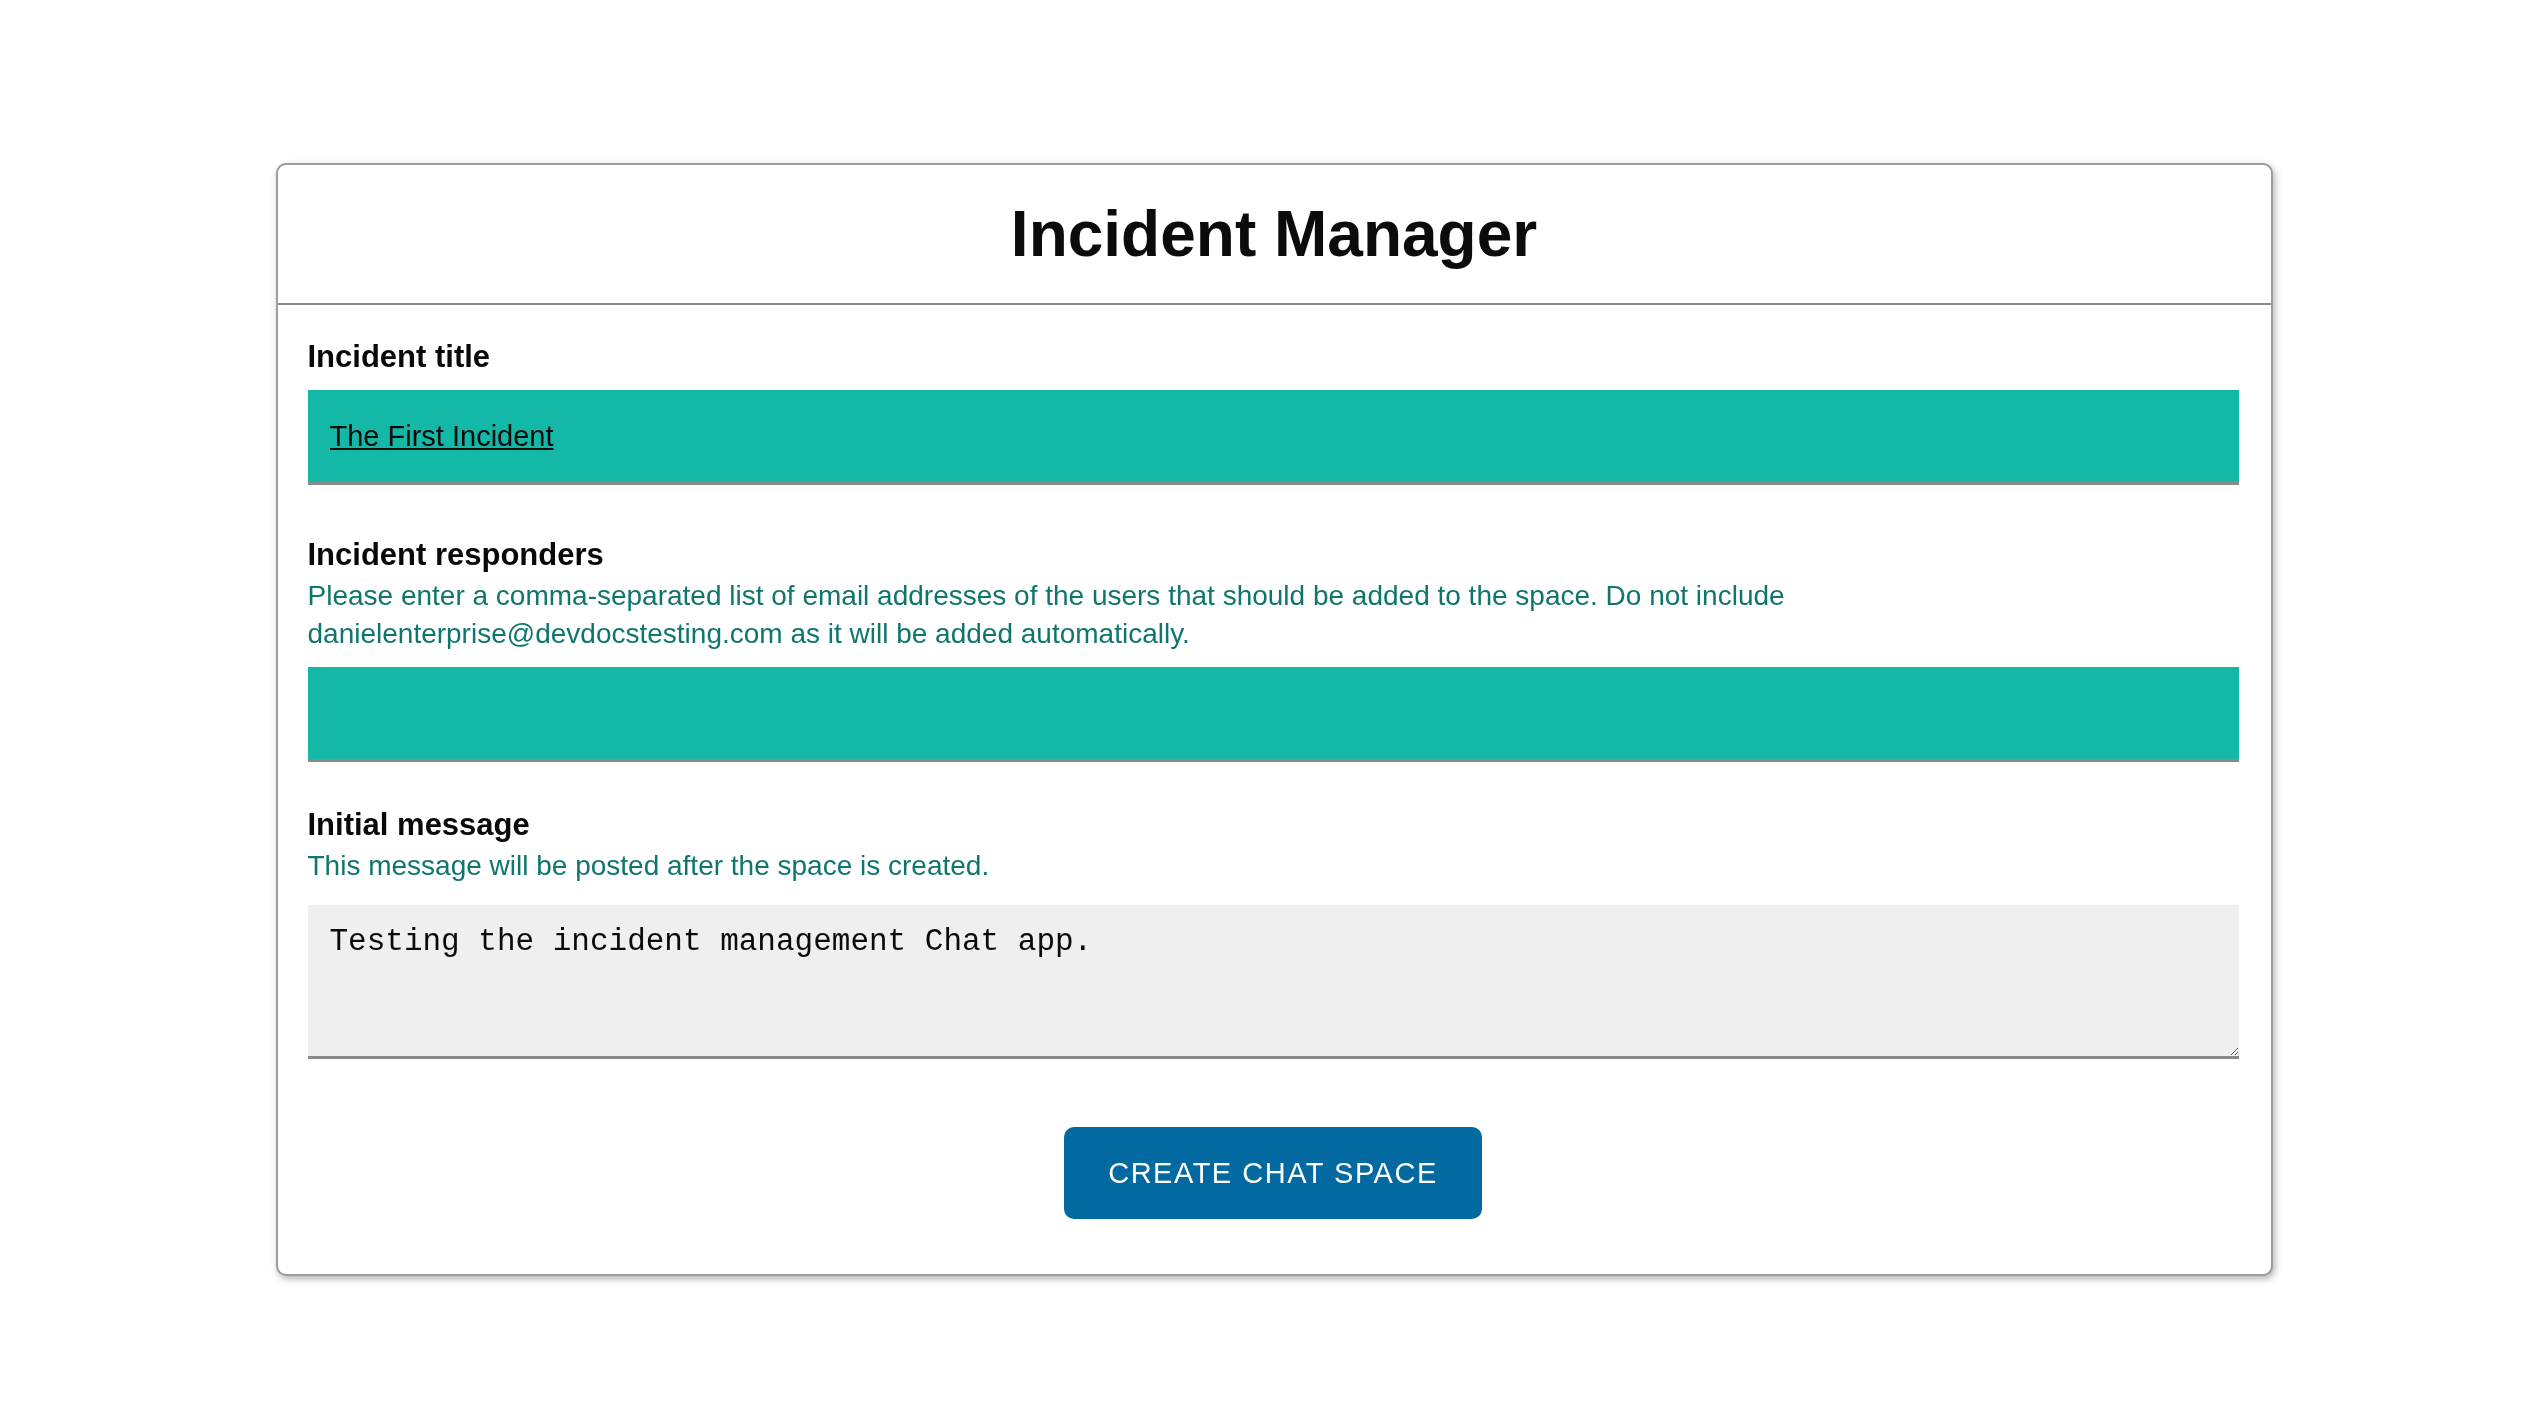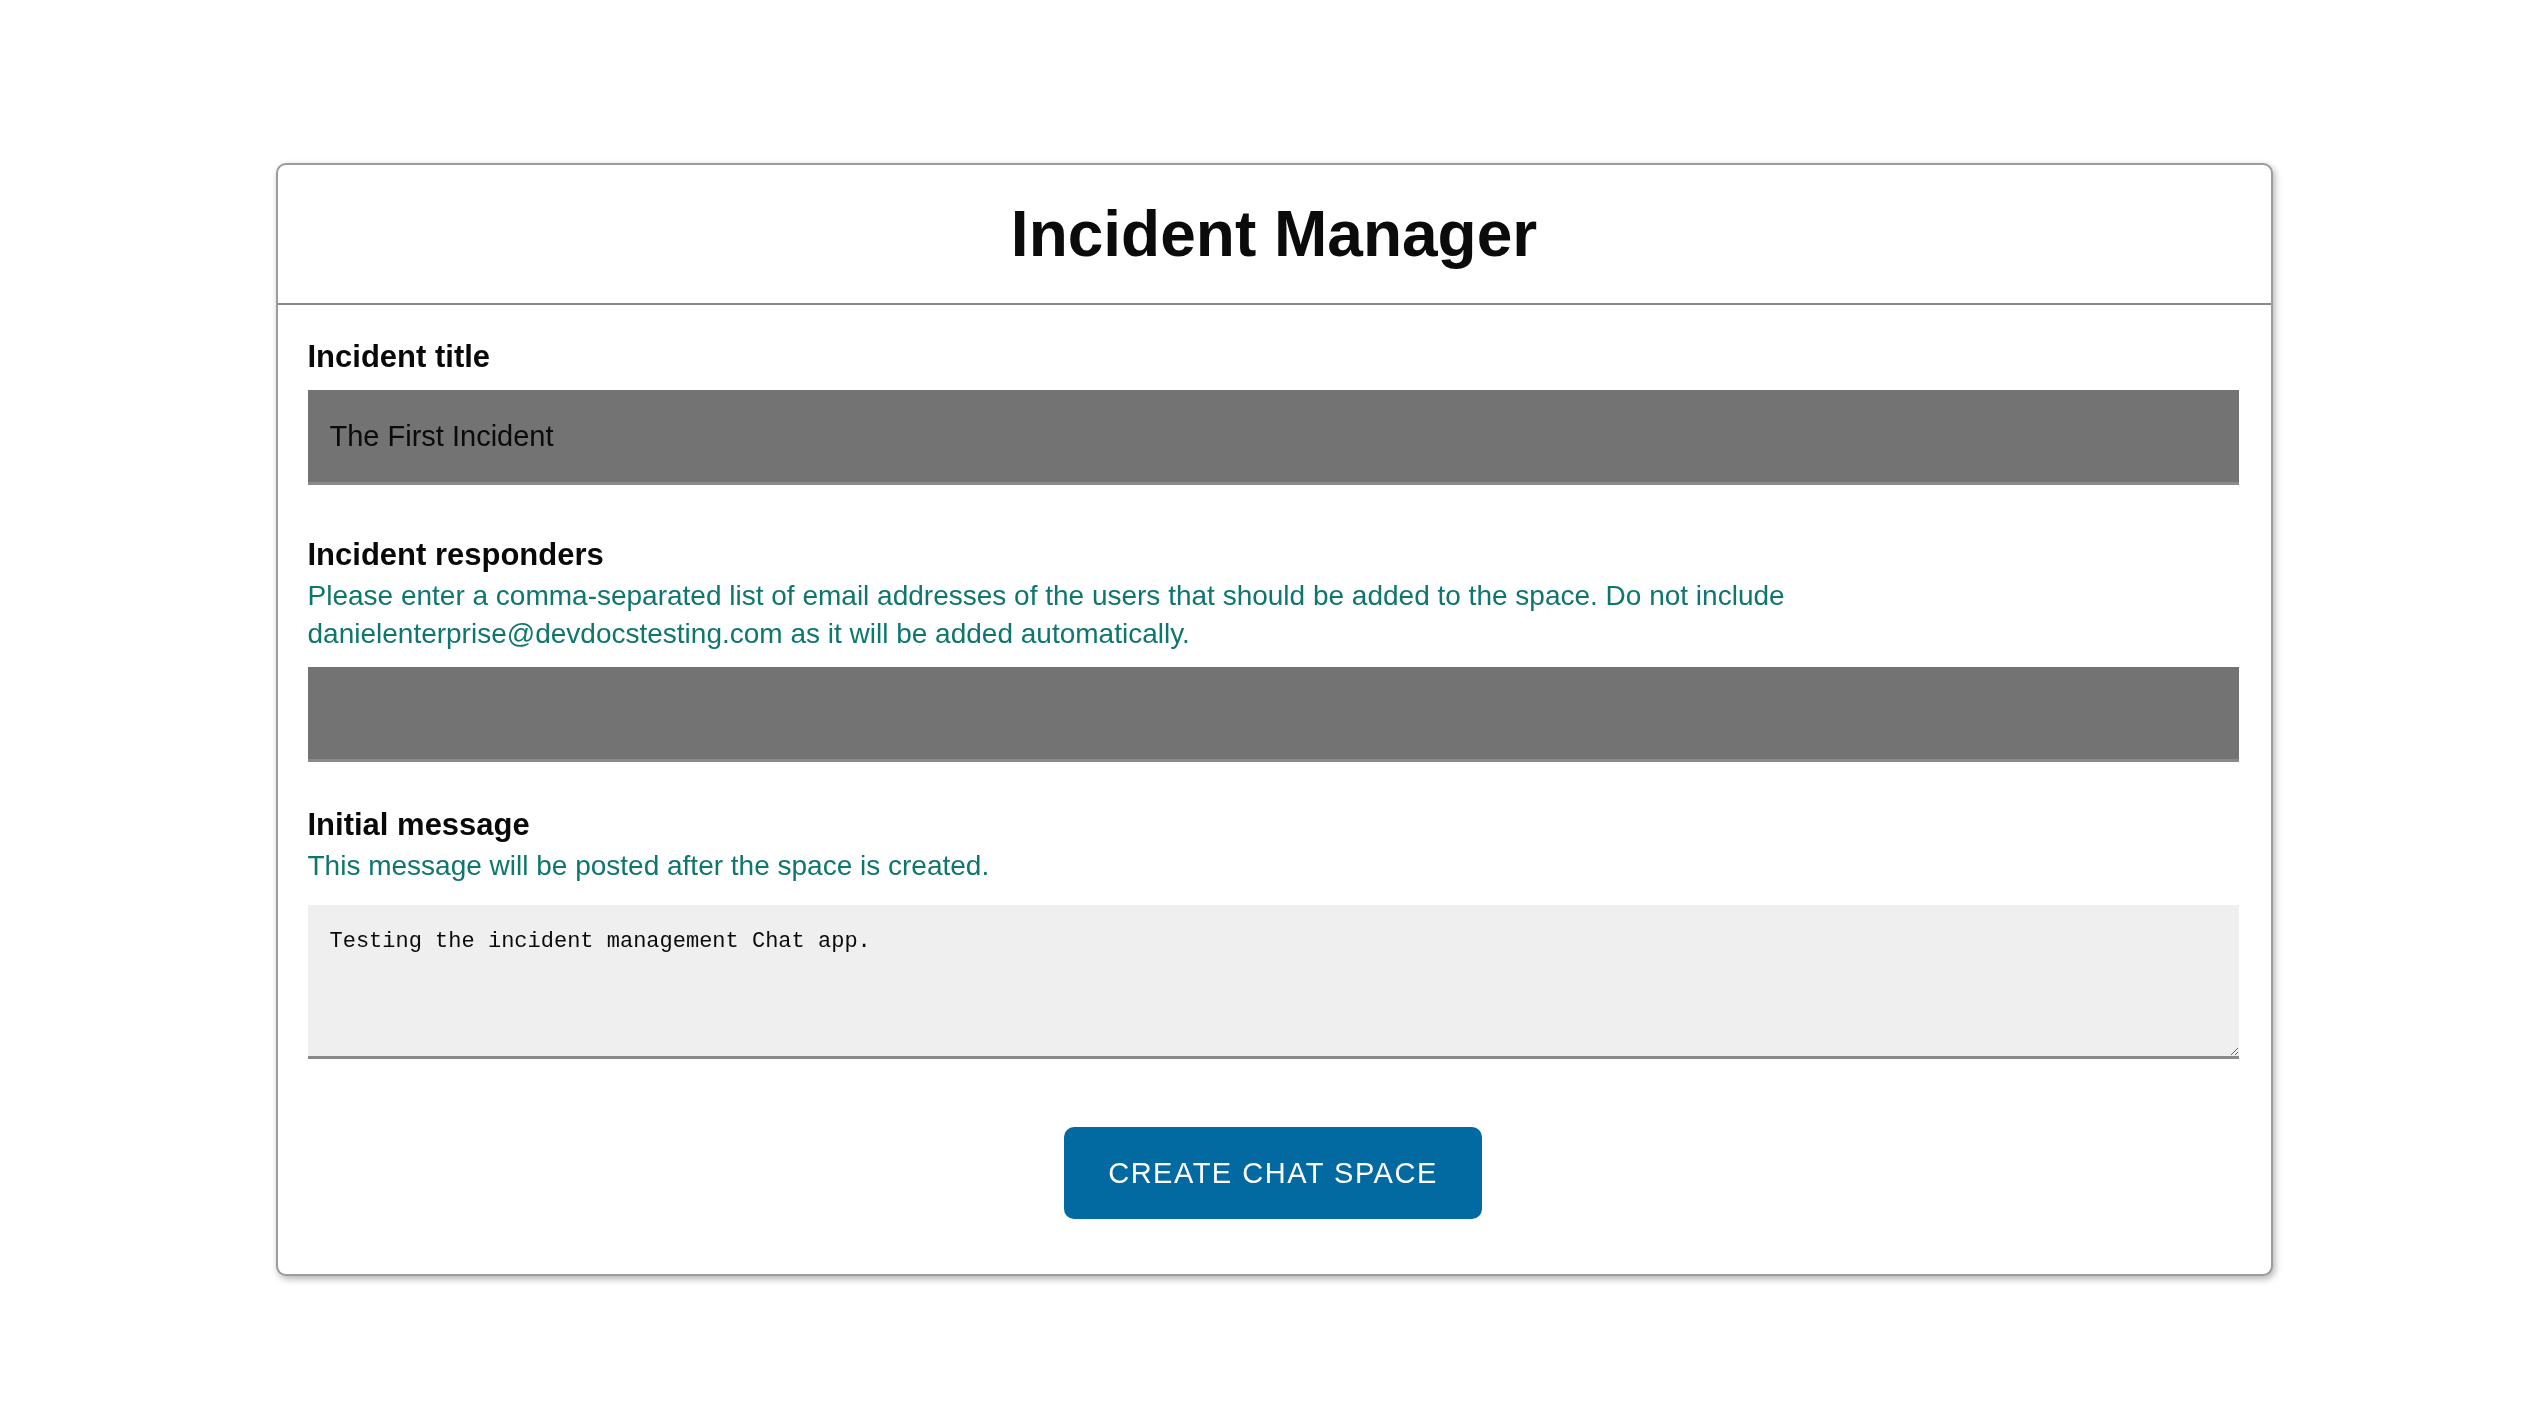--- a/index.html
+++ b/index.html
@@ -54,44 +54,45 @@
     font-size: 28px;
     line-height: 38px;
     color: #0f766e;
   }
   .text-input {
     display: block;
     width: 100%;
     height: 95px;
     margin-top: 15px;
     padding: 12px 22px;
-    background: #737373;
+    background: #14b8a6;
     border: none;
     border-bottom: 3px solid #8a8a8a;
     border-radius: 0;
     font-family: "Liberation Sans", "DejaVu Sans", sans-serif;
     font-size: 29px;
     color: #0b0b0b;
     outline: none;
+    text-decoration: underline;
   }
   .field-responders { margin-top: 51px; }
   .field-responders .text-input { margin-top: 14px; }
   .field-message { margin-top: 44px; }
   .message-textarea {
     display: block;
     width: 100%;
     height: 154px;
     margin-top: 20px;
     padding: 20px 22px;
     background: #efefef;
     border: none;
     border-bottom: 3px solid #8a8a8a;
     border-radius: 0;
     font-family: "Liberation Mono", "DejaVu Sans Mono", monospace;
-    font-size: 22px;
+    font-size: 31px;
     line-height: 34px;
     color: #0b0b0b;
     outline: none;
     resize: both;
   }
   .button-row {
     margin-top: 68px;
     display: flex;
     justify-content: center;
   }

